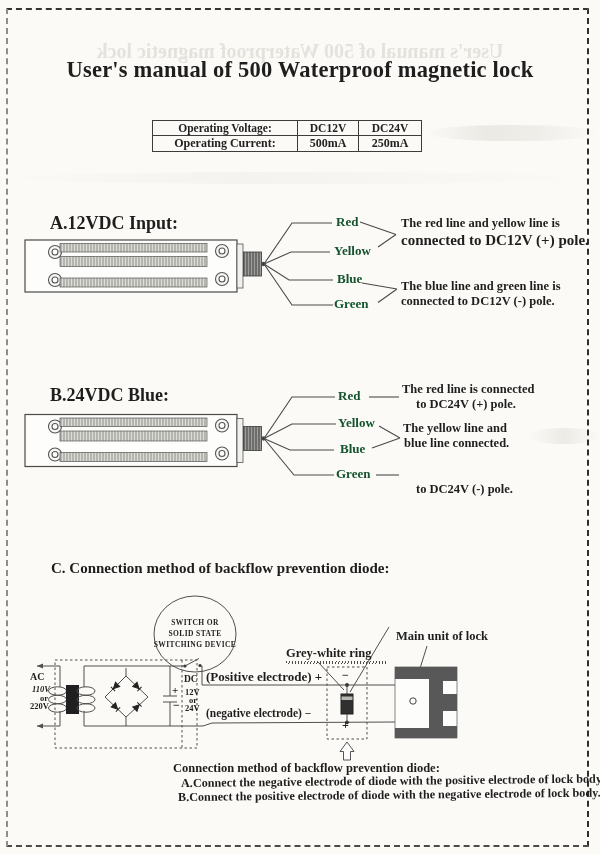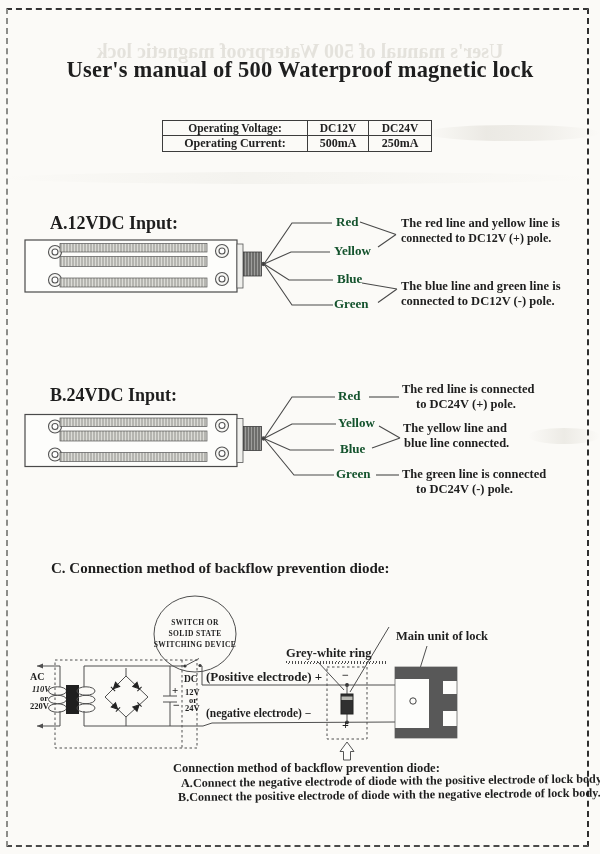--- a/index.html
+++ b/index.html
@@ -8,21 +8,21 @@
     background:#fbfaf7;
     font-family:"Liberation Serif",serif;color:#1e1e1e;
   }
   .pborder{position:absolute;left:6px;top:8px;right:11px;bottom:7px;
     border:2px dashed;border-color:#343434 #2e2e2e #4a4a4a #8d8d89;pointer-events:none;}
   .t{position:absolute;white-space:nowrap;font-weight:bold;color:#1e1e1e;line-height:1.15;}
   .lab{font-weight:600;color:#14532d;}
   .ghost{position:absolute;left:0;right:0;top:40px;text-align:center;font-size:20px;font-weight:bold;
     color:#cfccc3;opacity:.5;transform:scaleX(-1);filter:blur(.7px);}
   .title{left:0;right:0;top:57px;text-align:center;font-size:22.5px;letter-spacing:.2px;}
-  table.spec{position:absolute;left:162px;top:120px;border-collapse:collapse;padding-left:33px;}
+  table.spec{position:absolute;left:152px;top:120px;border-collapse:collapse;padding-left:33px;}
   table.spec td{border:1.2px solid #3c3c3c;text-align:center;font-weight:bold;
     font-size:11.5px;padding:0;height:14px;color:#222;}
   table.spec td.c1{width:144px;}  table.spec td.c2{width:60px;} table.spec td.c3{width:62px;}
   table.spec tr.r2 td{font-size:12px;height:14px;}
   .art{position:absolute;left:0;top:0;}
   .streak{position:absolute;border-radius:50%;pointer-events:none;}
   .hatchline{position:absolute;height:3px;
     background:repeating-linear-gradient(105deg,#4b4b4b 0 1px,transparent 1px 3px);}
   .tilt{transform:rotate(-0.6deg);transform-origin:left center;}
   .sw{font-size:7.5px;letter-spacing:.4px;text-align:center;width:120px;}
@@ -198,34 +198,33 @@
       <path d="M347,742 L354,751.5 L350.5,751.5 L350.5,760 L343.5,760 L343.5,751.5 L340,751.5 Z" fill="#fdfdfb" stroke="#555"></path>
     </g>
   </svg>
 
   <div class="t" style="left:50px;top:213px;font-size:18px;">A.12VDC Input:</div>
   <div class="t lab" style="left:336px;top:215px;font-size:13px;">Red</div>
   <div class="t lab" style="left:334px;top:244px;font-size:13px;">Yellow</div>
   <div class="t lab" style="left:337px;top:272px;font-size:13px;">Blue</div>
   <div class="t lab" style="left:334px;top:297px;font-size:13px;">Green</div>
   <div class="t" style="left:401px;top:216px;font-size:12.5px;">The red line and yellow line is</div>
-  <div class="t" style="left:401px;top:232px;font-size:12px;">connected to DC12V (+) pole.</div>
+  <div class="t" style="left:401px;top:232px;font-size:15px;">connected to DC12V (+) pole.</div>
   <div class="t" style="left:401px;top:279px;font-size:12.5px;">The blue line and green line is</div>
   <div class="t" style="left:401px;top:294px;font-size:12.5px;">connected to DC12V (-) pole.</div>
 
-  <div class="t" style="left:50px;top:385px;font-size:18px;">B.24VDC Input:</div>
+  <div class="t" style="left:50px;top:385px;font-size:18px;">B.24VDC Blue:</div>
   <div class="t lab" style="left:338px;top:389px;font-size:13px;">Red</div>
   <div class="t lab" style="left:338px;top:416px;font-size:13px;">Yellow</div>
   <div class="t lab" style="left:340px;top:442px;font-size:13px;">Blue</div>
   <div class="t lab" style="left:336px;top:467px;font-size:13px;">Green</div>
   <div class="t" style="left:402px;top:382px;font-size:12.5px;">The red line is connected</div>
   <div class="t" style="left:416px;top:397px;font-size:12.5px;">to DC24V (+) pole.</div>
   <div class="t" style="left:403px;top:421px;font-size:12.5px;">The yellow line and</div>
   <div class="t" style="left:404px;top:436px;font-size:12.5px;">blue line connected.</div>
-  <div class="t" style="left:402px;top:467px;font-size:12.5px;">The green line is connected</div>
   <div class="t" style="left:416px;top:482px;font-size:12.5px;">to DC24V (-) pole.</div>
 
   <div class="t" style="left:51px;top:560px;font-size:15px;">C. Connection method of backflow prevention diode:</div>
 
   <div class="t sw" style="left:135px;top:619px;">SWITCH OR</div>
   <div class="t sw" style="left:135px;top:630px;">SOLID STATE</div>
   <div class="t sw" style="left:135px;top:641px;">SWITCHING DEVICE</div>
 
   <div class="t" style="left:30px;top:671px;font-size:10px;">AC</div>
   <div class="t" style="left:32px;top:685px;font-size:8.5px;font-style:italic;">110V</div>

